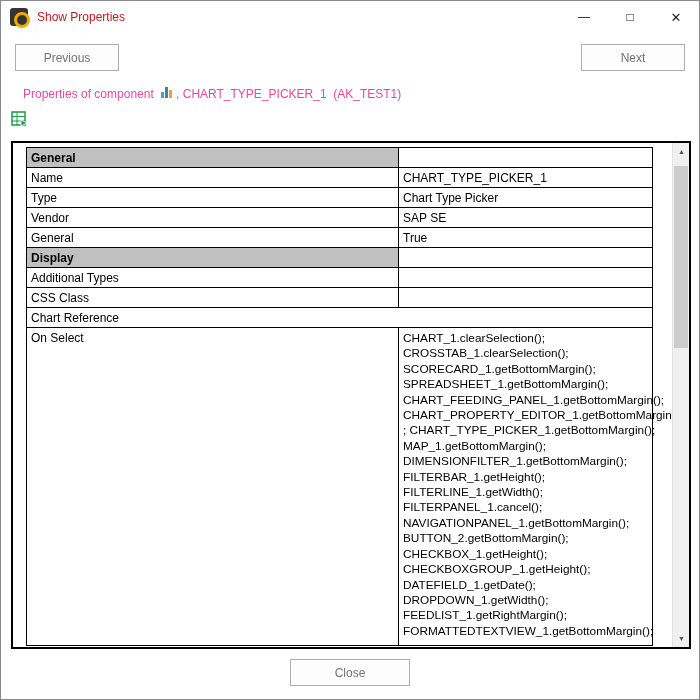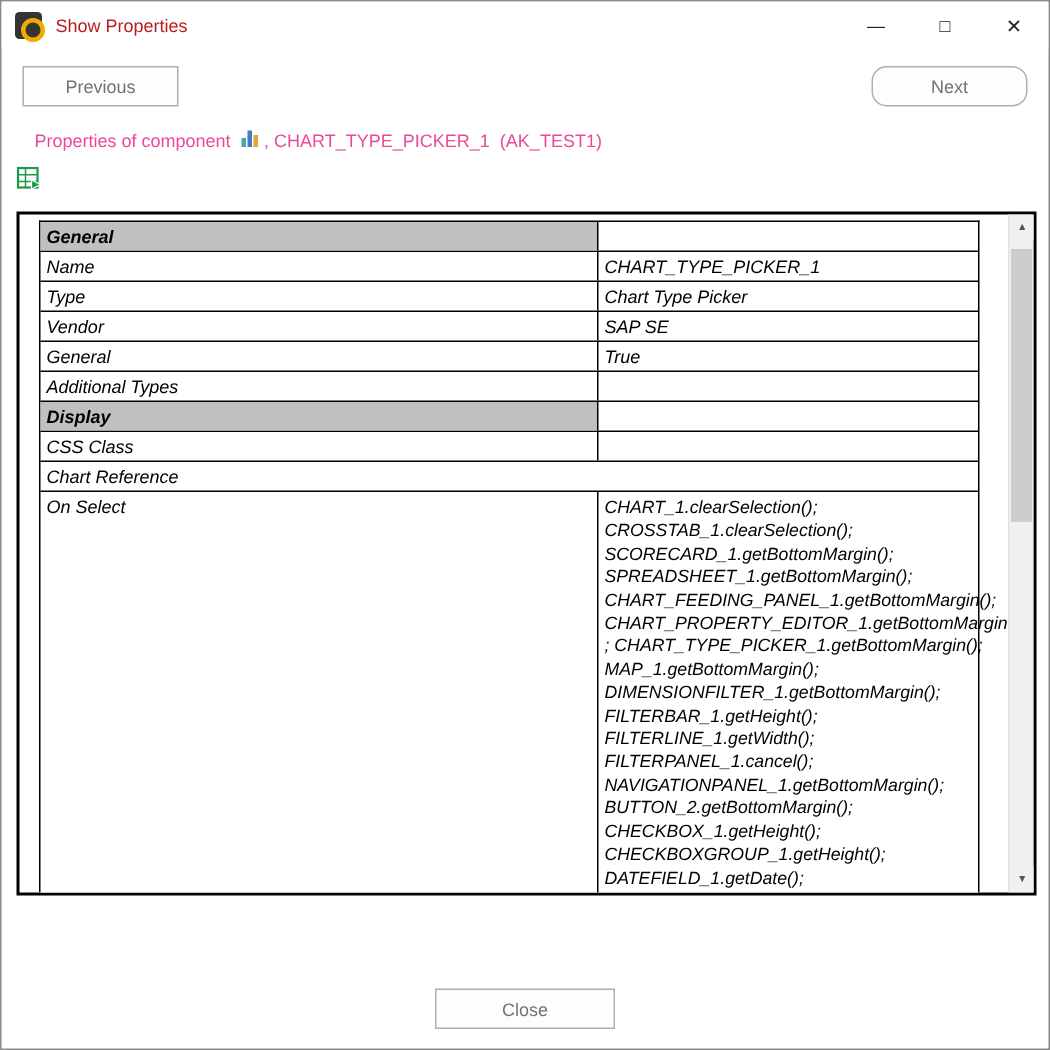--- a/index.html
+++ b/index.html
@@ -32,41 +32,41 @@
   }
   .win-btn.close { font-size:13px; }
 
   
   .btn {
     position:absolute; height:27px; background:#fdfdfd;
     border:1px solid #aeaeae; font-size:12px; color:#737373;
     font-family:"Liberation Sans", sans-serif;
   }
   .btn-previous { left:14px; top:43px; width:104px; }
-  .btn-next { right:14px; top:43px; width:104px;border-radius:10px; }
+  .btn-next { right:14px; top:43px; width:104px; }
   .btn-close { left:50%; transform:translateX(-50%); top:658px; width:120px; }
 
   
   .header-line {
     position:absolute; left:22px; top:86px; height:16px;
     display:flex; align-items:flex-start; font-size:12px; color:#ec4899; gap:3px;
     white-space:pre;
   }
   .chart-icon { display:inline-flex; align-items:flex-end; gap:1px; height:11px; margin:0 1px; }
   .chart-icon i { display:block; width:3px; }
   .chart-icon .b1 { height:6px;  background:#4fa3a5; }
   .chart-icon .b2 { height:11px; background:#3f7fbf; }
   .chart-icon .b3 { height:8px;  background:#e9a23b; }
 
   .export-icon { position:absolute; left:10px; top:110px; width:17px; height:16px; }
 
   
   .props {
-    position:absolute; left:10px; top:140px; width:680px; height:456px;
-    border:2px solid #000; background:#fff; overflow:hidden;font-style:italic;
+    position:absolute; left:10px; top:140px; width:680px; height:508px;
+    border:2px solid #000; background:#fff; overflow:hidden;
   }
   .ptable {
     position:absolute; left:13px; top:4px; width:627px;
     border:1px solid #000; border-bottom:none; background:#fff;
   }
   .trow { display:flex; border-bottom:1px solid #000; min-height:20px; }
   .tleft {
     width:371px; flex:0 0 371px; padding:3px 2px 2px 4px; font-size:12px; color:#000;
   }
   .tright {
@@ -150,27 +150,27 @@
       <div class="trow">
         <div class="tleft">Vendor</div>
         <div class="tright">SAP SE</div>
       </div>
 
       <div class="trow">
         <div class="tleft">General</div>
         <div class="tright">True</div>
       </div>
 
-      <div class="trow">
-        <div class="tleft">Additional Types</div>
-        <div class="tright"></div>
-      </div>
-
       <div class="trow section">
         <div class="tleft">Display</div>
+        <div class="tright"></div>
+      </div>
+
+      <div class="trow">
+        <div class="tleft">Additional Types</div>
         <div class="tright"></div>
       </div>
 
       <div class="trow">
         <div class="tleft">CSS Class</div>
         <div class="tright"></div>
       </div>
 
       <div class="trow">
         <div class="tleft">Chart Reference</div>

